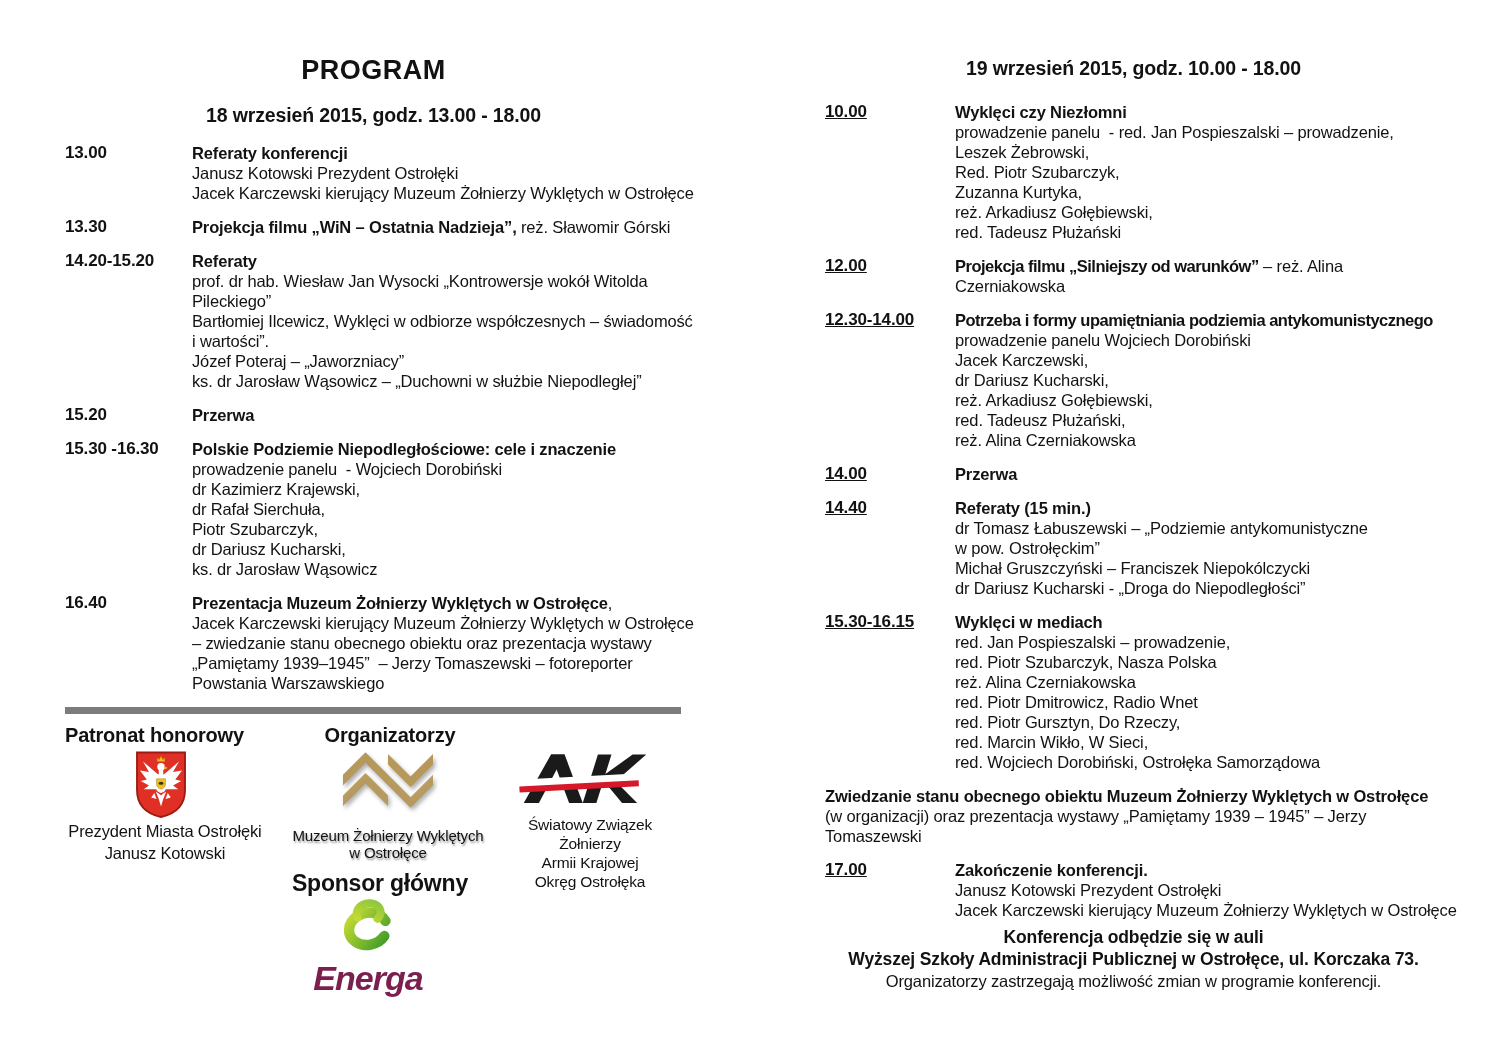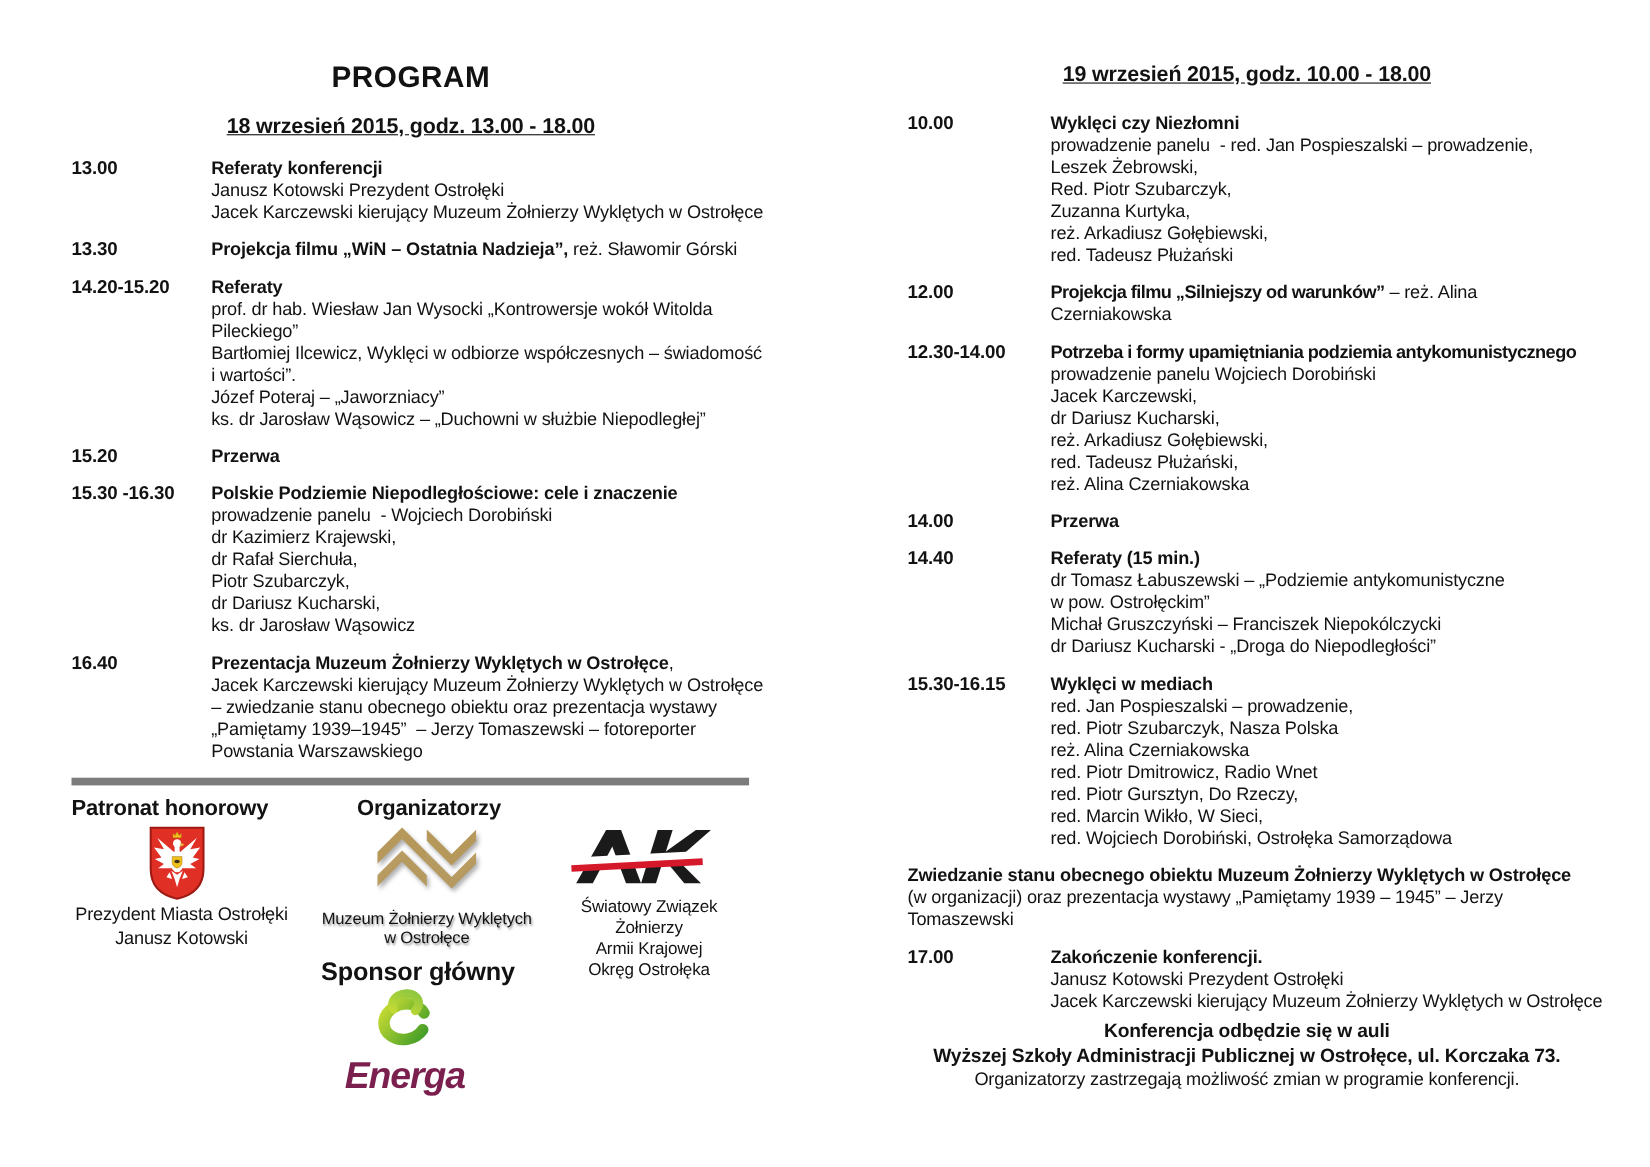--- a/index.html
+++ b/index.html
@@ -3,29 +3,29 @@
 <meta charset="utf-8">
 <style>
   html,body{margin:0;padding:0;background:#fff;}
   body{
     width:1500px;height:1061px;position:relative;overflow:hidden;
     font-family:"Liberation Sans","DejaVu Sans",sans-serif;
     color:#121212;font-size:16.5px;line-height:20px;letter-spacing:-0.15px;
   }
   .b{font-weight:700;}
   .page-title{font-size:27px;line-height:30px;font-weight:700;text-align:center;letter-spacing:0.5px;}
-  .date-heading{font-size:19.5px;font-weight:700;text-align:center;margin-top:20px;text-decoration:underline;}
+  .date-heading{font-size:19.5px;font-weight:700;text-align:center;margin-top:20px;}
   .col{position:absolute;top:55px;width:617px;}
   #day1-col{left:65px;}
   #day2-col{left:825px;top:58px;}
   #day1-entries{margin-top:18px;}
   #day2-entries{margin-top:24px;}
   .entry{display:flex;margin-bottom:14px;}
   .time{flex:none;width:127px;font-weight:700;font-size:17px;}
-  #day2-col .time{width:130px;}
+  #day2-col .time{width:130px;text-decoration:underline;}
   .content{flex:1;min-width:0;}
   .title-line{white-space:normal;}
   .title-line.tight .b{letter-spacing:-0.5px;}
   .line{white-space:pre;}
   .divider{position:absolute;left:65px;top:707px;width:616px;height:7px;background:#7c7c7c;}
   .sec-heading{position:absolute;font-size:20px;line-height:26px;font-weight:700;letter-spacing:-0.2px;}
   #patronat-heading{left:65px;top:722px;}
   #organizatorzy-heading{left:280px;top:722px;width:220px;text-align:center;}
   #sponsor-heading{left:268px;top:870px;width:200px;text-align:right;font-size:23px;}
   .caption{position:absolute;text-align:center;line-height:22px;}

